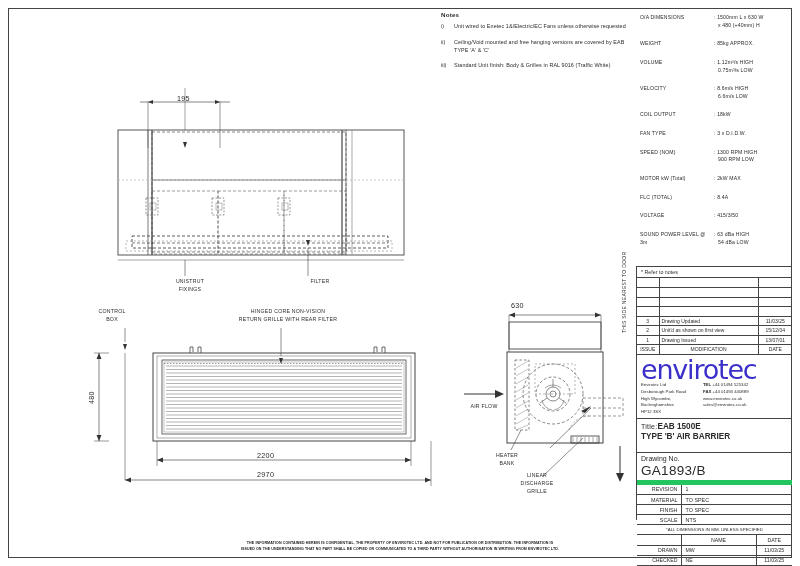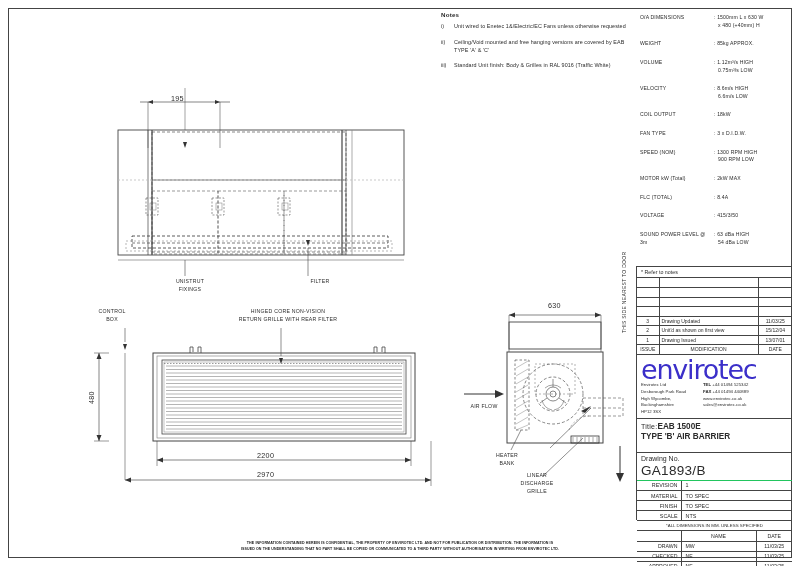--- a/index.html
+++ b/index.html
@@ -76,21 +76,21 @@
   .addr-col2 { font-size: 4.3px; line-height: 1.55; }
   .addr-col2 b { font-weight: bold; }
 
   .title-cell {
     border-bottom: 1px solid #444; padding: 3px 0 4px 4px;
     font-size: 8.2px; line-height: 1.25; font-weight: bold;
     height: 34px;
   }
   .title-cell .lbl { font-weight: normal; font-size: 7px; }
 
-  .dwgno-cell { border-bottom: 1px solid #22c55e; padding: 2px 0 2px 4px; }
+  .dwgno-cell { border-bottom: 5px solid #22c55e; padding: 2px 0 2px 4px; }
   .dwgno-lbl { font-size: 7px; }
   .dwgno-val { font-size: 13.5px; letter-spacing: .3px; margin-top: 1px; }
 
   .mini-tbl { width: 100%; border-collapse: collapse; }
   .mini-tbl td {
     border-bottom: 1px solid #444; border-right: 1px solid #444;
     font-size: 5.4px; height: 10px; padding: 0 3px;
   }
   .mini-tbl td:last-child { border-right: none; }
   .mini-k { width: 44px; text-align: right; font-size: 5px; }
@@ -271,21 +271,21 @@
     <line x1="28" y1="172" x2="314" y2="172" stroke="#666" stroke-width="0.6"></line>
 
     <line x1="95" y1="172" x2="95" y2="188" stroke="#444" stroke-width="0.6"></line>
     <line x1="95" y1="42" x2="95" y2="0" stroke="#444" stroke-width="0.5"></line>
 
     <line x1="218" y1="160" x2="218" y2="188" stroke="#444" stroke-width="0.6"></line>
     <path d="M95 60 l-2 -6 h4 z" fill="#333"></path>
     <path d="M218 158 l-2 -6 h4 z" fill="#333"></path>
   </svg>
 
-  <div class="dim-txt" style="left:171px;top:94px;">195</div>
+  <div class="dim-txt" style="left:177px;top:94px;">195</div>
 
   <div class="lbl" style="left:160px;top:278px;width:60px;">UNISTRUT
 FIXINGS</div>
   <div class="lbl" style="left:300px;top:278px;width:40px;">FILTER</div>
 
   <svg style="position:absolute;left:85px;top:328px;" width="370" height="165">
 
     <line x1="14" y1="25" x2="14" y2="113" stroke="#333" stroke-width="0.6"></line>
     <path d="M14 25 l-2.5 6 h5 z" fill="#333"></path>
     <path d="M14 113 l-2.5 -6 h5 z" fill="#333"></path>
@@ -413,21 +413,21 @@
 
     <line x1="26" y1="132" x2="16" y2="152" stroke="#444" stroke-width="0.6"></line>
     <line x1="88" y1="140" x2="48" y2="178" stroke="#444" stroke-width="0.6"></line>
     <path d="M96 108 l-10 5 4 2 z" fill="#333"></path>
     <line x1="96" y1="110" x2="55" y2="150" stroke="#444" stroke-width="0.6"></line>
 
     <line x1="125" y1="148" x2="125" y2="176" stroke="#333" stroke-width="1"></line>
     <path d="M125 184 l-4 -9 h8 z" fill="#333"></path>
   </svg>
 
-  <div class="dim-txt" style="left:548px;top:301px;">630</div>
+  <div class="dim-txt" style="left:511px;top:301px;">630</div>
 
   <div class="lbl" style="left:482px;top:452px;width:50px;">HEATER
 BANK</div>
   <div class="lbl" style="left:508px;top:472px;width:58px;">LINEAR
 DISCHARGE
 GRILLE</div>
 
   <div class="side-note">THIS SIDE NEAREST TO DOOR</div>
 
   <div class="tb">

